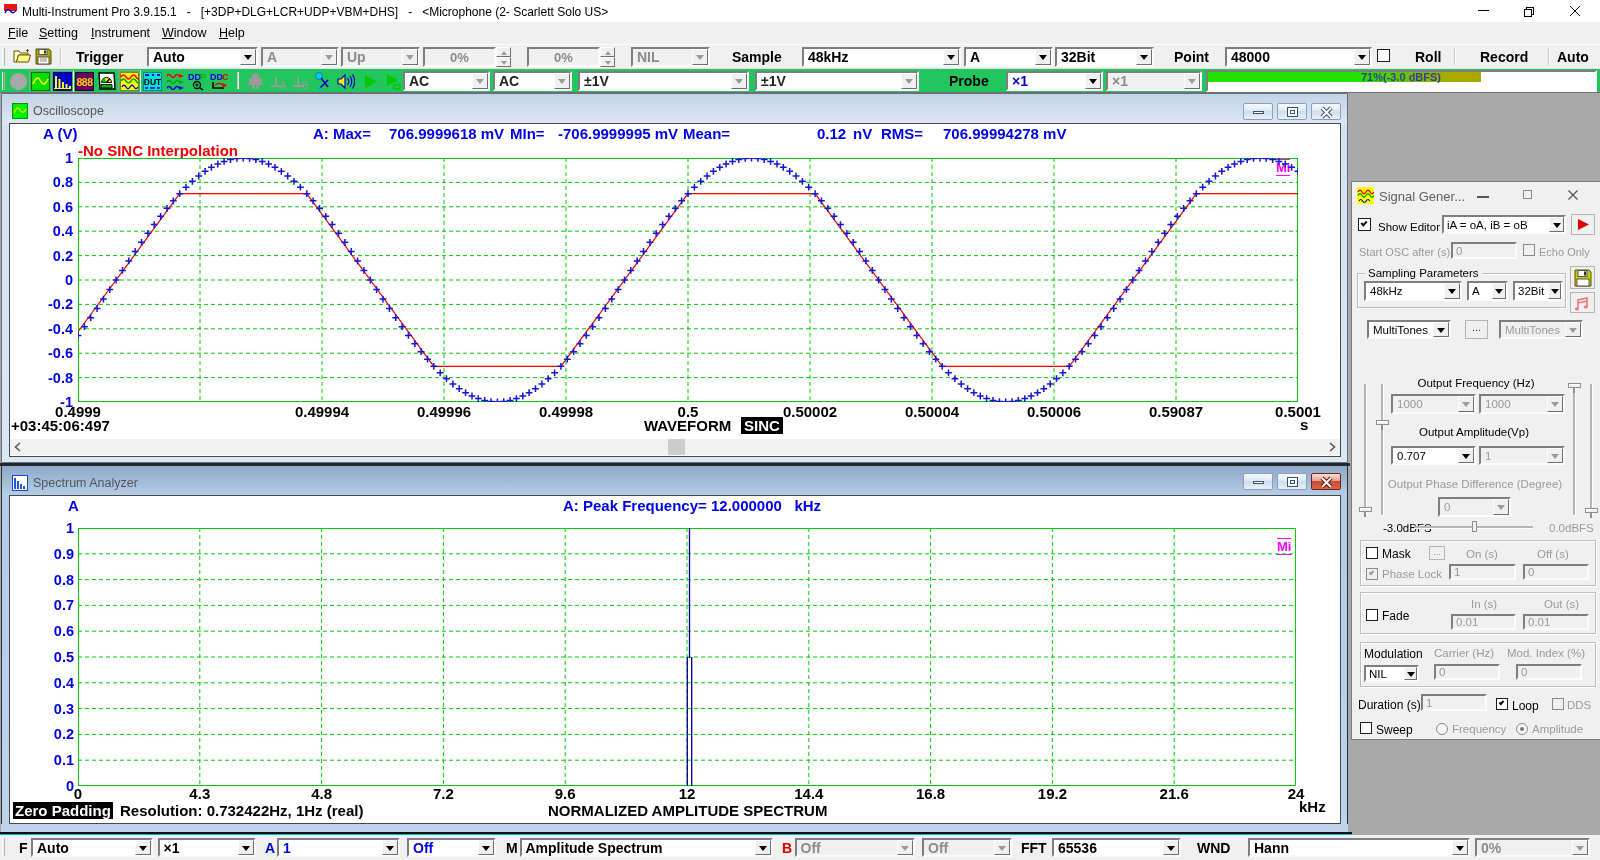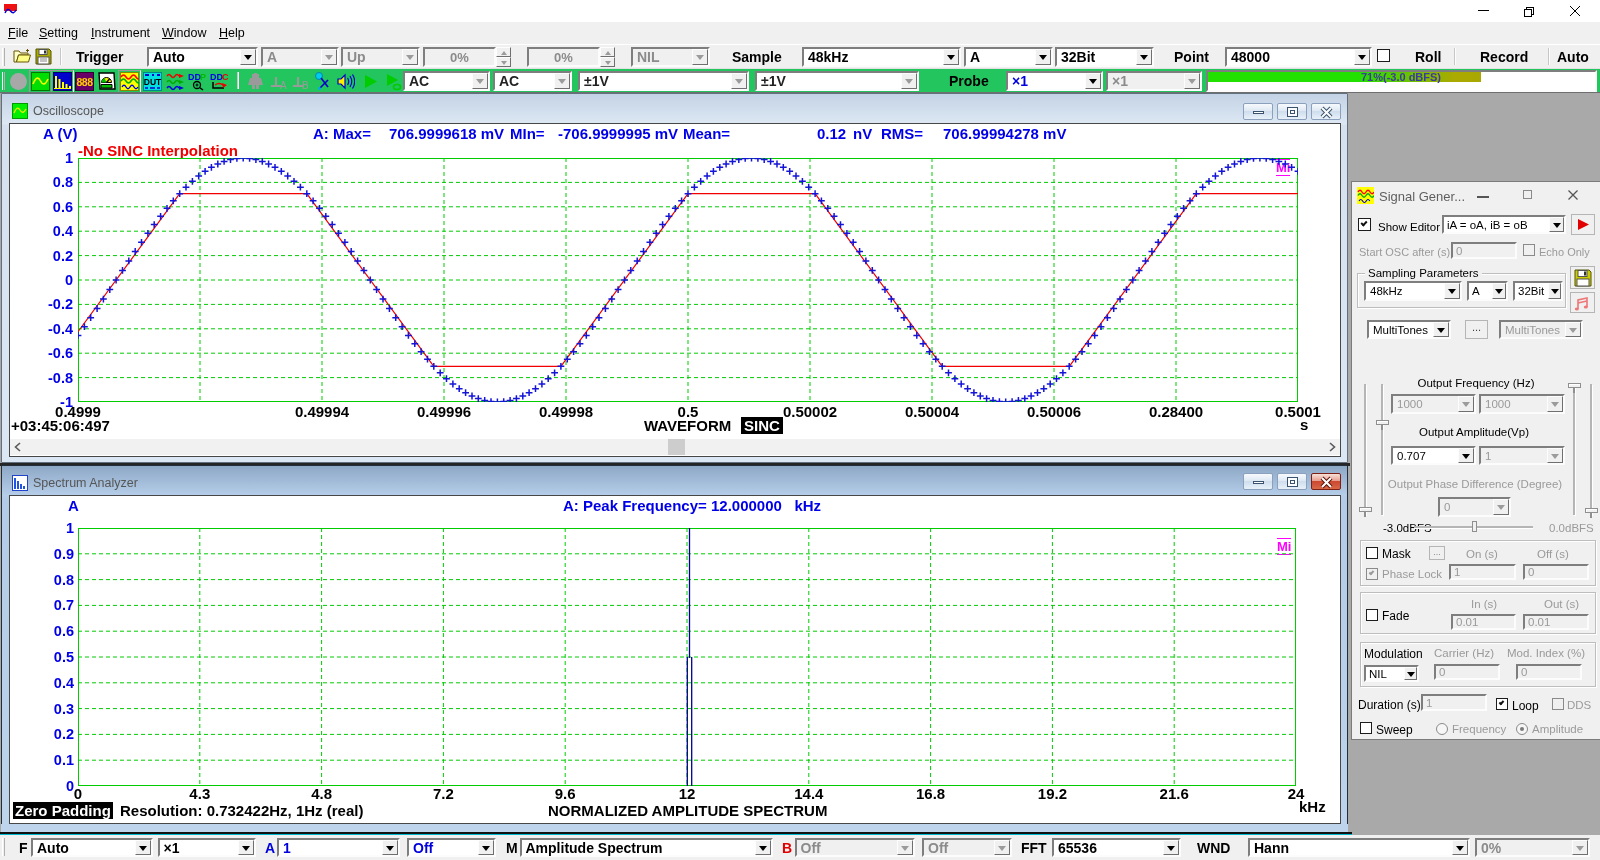--- a/index.html
+++ b/index.html
@@ -16,20 +16,21 @@
 .updn div.d::after{margin:-1px 0 0 -3px;border-top:4px solid #9b9b9b}
 .awbtn{position:absolute;width:30px;height:17px;border:1px solid #8ba0bc;border-radius:2px;background:linear-gradient(#f6fafd,#dfe9f3 45%,#cfdded 50%,#e8f1f9)}
 .sep1{position:absolute;top:3px;bottom:3px;width:2px;border-left:1px solid #c6c6c6;border-right:1px solid #fdfdfd}
 </style></head><body>
 <div class="abs" style="left:0;top:0;width:1600px;height:22px;background:#fff">
     <svg style="position:absolute;left:4px;top:4px" width="13" height="13" viewBox="0 0 13 13">
       <rect x="0" y="0" width="13" height="13" fill="#ee1111"></rect>
       <rect x="0" y="7" width="13" height="6" fill="#fff"></rect>
       <path d="M1 9 Q3.5 3 6.5 7 T12 6" fill="none" stroke="#0000dd" stroke-width="1.4"></path>
     </svg>
+    <div style="position:absolute;left:22px;top:4.5px;font:12px 'Liberation Sans',sans-serif;color:#000;white-space:nowrap;">Multi-Instrument Pro 3.9.15.1&nbsp;&nbsp;&nbsp;-&nbsp;&nbsp;&nbsp;[+3DP+DLG+LCR+UDP+VBM+DHS]&nbsp;&nbsp;&nbsp;-&nbsp;&nbsp;&nbsp;&lt;Microphone (2- Scarlett Solo US&gt;</div>
     <div class="abs" style="left:1478px;top:10px;width:11px;height:1px;background:#000"></div>
     <div class="abs" style="left:1526px;top:7px;width:8px;height:8px;border:1px solid #000"></div>
     <div class="abs" style="left:1524px;top:9px;width:8px;height:8px;border:1px solid #000;background:#fff"></div>
     <svg class="abs" style="left:1569px;top:5px" width="12" height="12">
       <path d="M1 1 L11 11 M11 1 L1 11" stroke="#000" stroke-width="1"></path>
     </svg>
   </div>
 <div class="abs" style="left:0;top:22px;width:1600px;height:22px;background:#f0f0f0">
     <div style="position:absolute;left:8px;top:4px;font:12.5px 'Liberation Sans',sans-serif;color:#000;white-space:nowrap;"><span style="text-decoration:underline">F</span>ile</div>
     <div style="position:absolute;left:39px;top:4px;font:12.5px 'Liberation Sans',sans-serif;color:#000;white-space:nowrap;"><span style="text-decoration:underline">S</span>etting</div>
@@ -300,21 +301,21 @@
     <div style="position:absolute;right:1267px;top:278px;transform:translateY(-50%);font:bold 14.5px 'Liberation Sans';color:#0000e8">-1</div>
     <div style="position:absolute;left:68px;top:279px;transform:translateX(-50%);font:bold 15px 'Liberation Sans',sans-serif;color:#000;white-space:nowrap;">0.4999</div>
     <div style="position:absolute;left:190px;top:279px;transform:translateX(-50%);font:bold 15px 'Liberation Sans',sans-serif;color:#000;white-space:nowrap;margin-top:38px;">0.49992</div>
     <div style="position:absolute;left:312px;top:279px;transform:translateX(-50%);font:bold 15px 'Liberation Sans',sans-serif;color:#000;white-space:nowrap;">0.49994</div>
     <div style="position:absolute;left:434px;top:279px;transform:translateX(-50%);font:bold 15px 'Liberation Sans',sans-serif;color:#000;white-space:nowrap;">0.49996</div>
     <div style="position:absolute;left:556px;top:279px;transform:translateX(-50%);font:bold 15px 'Liberation Sans',sans-serif;color:#000;white-space:nowrap;">0.49998</div>
     <div style="position:absolute;left:678px;top:279px;transform:translateX(-50%);font:bold 15px 'Liberation Sans',sans-serif;color:#000;white-space:nowrap;">0.5</div>
     <div style="position:absolute;left:800px;top:279px;transform:translateX(-50%);font:bold 15px 'Liberation Sans',sans-serif;color:#000;white-space:nowrap;">0.50002</div>
     <div style="position:absolute;left:922px;top:279px;transform:translateX(-50%);font:bold 15px 'Liberation Sans',sans-serif;color:#000;white-space:nowrap;">0.50004</div>
     <div style="position:absolute;left:1044px;top:279px;transform:translateX(-50%);font:bold 15px 'Liberation Sans',sans-serif;color:#000;white-space:nowrap;">0.50006</div>
-    <div style="position:absolute;left:1166px;top:279px;transform:translateX(-50%);font:bold 15px 'Liberation Sans',sans-serif;color:#000;white-space:nowrap;">0.28400</div>
+    <div style="position:absolute;left:1166px;top:279px;transform:translateX(-50%);font:bold 15px 'Liberation Sans',sans-serif;color:#000;white-space:nowrap;">0.59087</div>
     <div style="position:absolute;left:1288px;top:279px;transform:translateX(-50%);font:bold 15px 'Liberation Sans',sans-serif;color:#000;white-space:nowrap;">0.5001</div>
     <div style="position:absolute;left:1px;top:293px;font:bold 15px 'Liberation Sans',sans-serif;color:#000;white-space:nowrap;">+03:45:06:497</div>
     <div style="position:absolute;left:634px;top:293px;font:bold 15px 'Liberation Sans',sans-serif;color:#000;white-space:nowrap;">WAVEFORM</div>
     <div style="position:absolute;left:731px;top:293px;font:bold 15px 'Liberation Sans',sans-serif;color:#fff;white-space:nowrap;"><span style="background:#000;color:#fff;padding:0 3px">SINC</span></div>
     <div style="position:absolute;left:1290px;top:292px;font:bold 15px 'Liberation Sans',sans-serif;color:#000;white-space:nowrap;">s</div>
     <div style="position:absolute;left:1266px;top:36px;font:bold 13px 'Liberation Sans',sans-serif;color:#ff00ff;white-space:nowrap;"><span style="border-top:1.5px solid #ff00ff;border-bottom:1.5px solid #ff00ff">Mi</span></div>
     <svg class="abs" style="left:68px;top:34px" width="1220" height="244" viewBox="0 0 1220 244">
       <g stroke="#00cc00" stroke-width="1" stroke-dasharray="4 3">
         <line x1="122.0" y1="0" x2="122.0" y2="244.0"></line>
         <line x1="0" y1="24.4" x2="1220.0" y2="24.4"></line>

